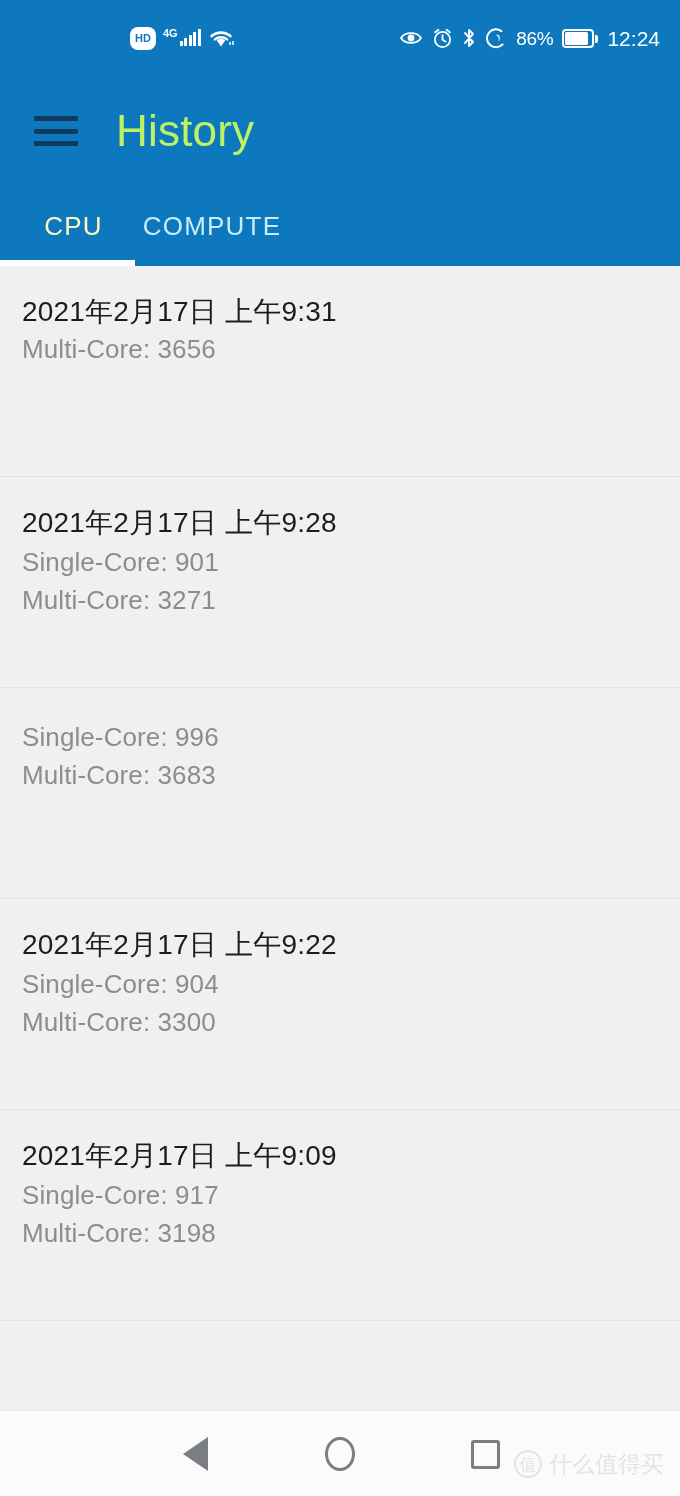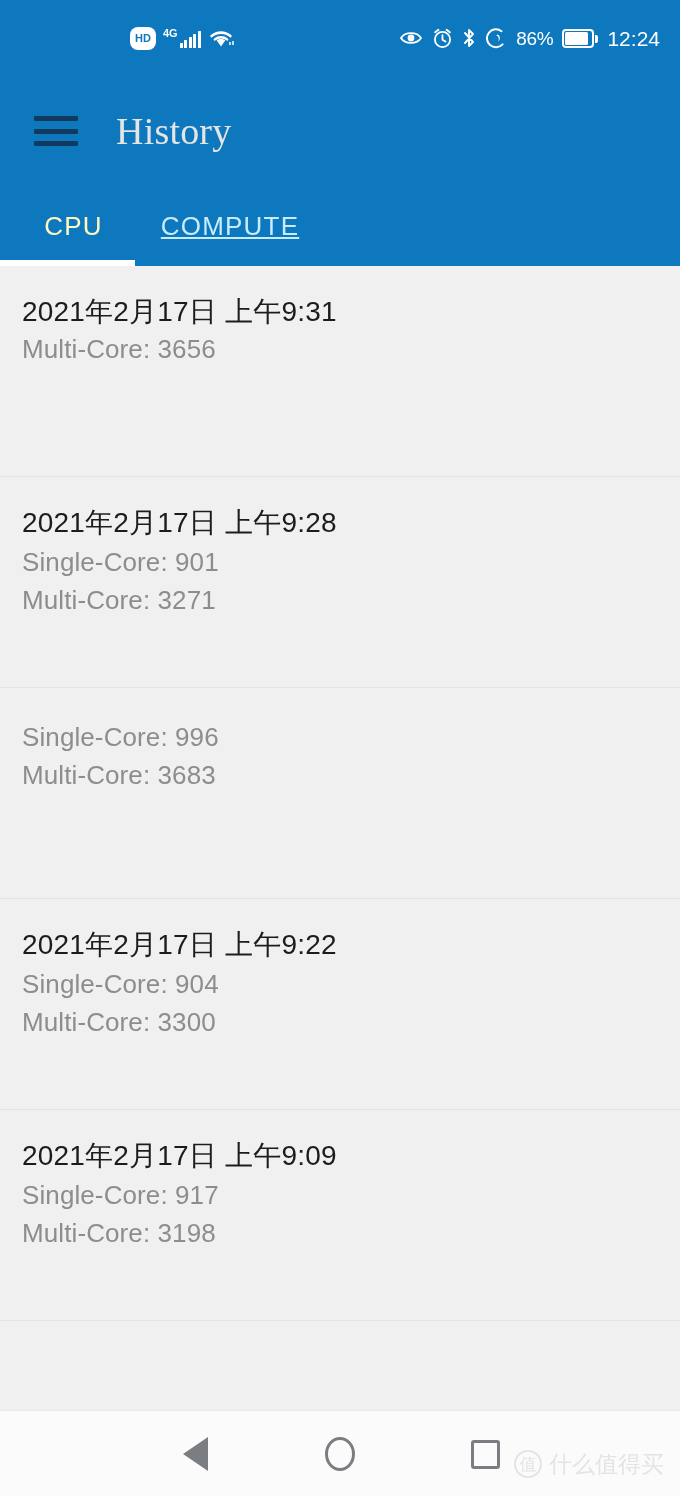--- a/index.html
+++ b/index.html
@@ -24,21 +24,21 @@
   .sb-right {
     position:absolute; right:20px; top:0; height:76px;
     display:flex; align-items:center; gap:9px;
   }
   .hd-badge {
     display:inline-flex; align-items:center; justify-content:center;
     width:26px; height:23px; border-radius:8px;
     background:#ffffff; color:#0d78bd;
     font-size:11px; font-weight:bold; letter-spacing:0px; line-height:1;
   }
-  .net-wrap { display:flex; align-items:flex-end; gap:2px; }
+  .net-wrap { display:flex; gap:2px; }
   .net-label { color:#fff; font-size:11px; font-weight:bold; line-height:1; margin-bottom:9px; }
   .bars { display:flex; align-items:flex-end; gap:1.5px; height:18px; }
   .bars i { display:block; width:3px; background:#fff; border-radius:.5px; }
   .bars i:nth-child(1){height:5px}
   .bars i:nth-child(2){height:8px}
   .bars i:nth-child(3){height:11px}
   .bars i:nth-child(4){height:14px}
   .bars i:nth-child(5){height:17px}
   .sb-icon { color:#fff; display:inline-flex; align-items:center; }
   .pct { color:#fff; font-size:19px; line-height:1; letter-spacing:-0.3px; }
@@ -63,37 +63,36 @@
     background:#0d78bd;
   }
   .hamburger {
     position:absolute; left:34px; top:40px; width:44px; height:30px;
     display:flex; flex-direction:column; justify-content:space-between;
     cursor:pointer;
   }
   .hamburger span { display:block; height:5px; background:#123a5e; border-radius:1px; }
   .app-title {
     position:absolute; left:116px; top:32px;
-    color:#e5e5e5; font-size:38px; line-height:46px; font-weight:400;
+    color:#bef264; font-size:44px; line-height:46px; font-weight:400;
     letter-spacing:0.2px;
-    font-family:Liberation Serif, serif;
   }
 
   
   .tabbar {
     position:absolute; left:0; top:186px; width:680px; height:80px;
     background:#0d78bd;
   }
   .tab {
     position:absolute; top:0; height:80px;
     display:flex; align-items:center; justify-content:center;
     font-size:26px; letter-spacing:1.2px; cursor:pointer;
   }
   .tab.cpu { left:6px; width:135px; color:#fef9c3; }
-  .tab.compute { left:140px; width:180px; color:#c8ecfb;text-decoration:underline; }
+  .tab.compute { left:122px; width:180px; color:#c8ecfb; }
   .tab-indicator {
     position:absolute; left:0; bottom:0; width:135px; height:6px;
     background:#ffffff;
   }
 
   
   .list {
     position:absolute; left:0; top:266px; width:680px; height:1143px;
     background:#f0f0f0; overflow:hidden;
   }

